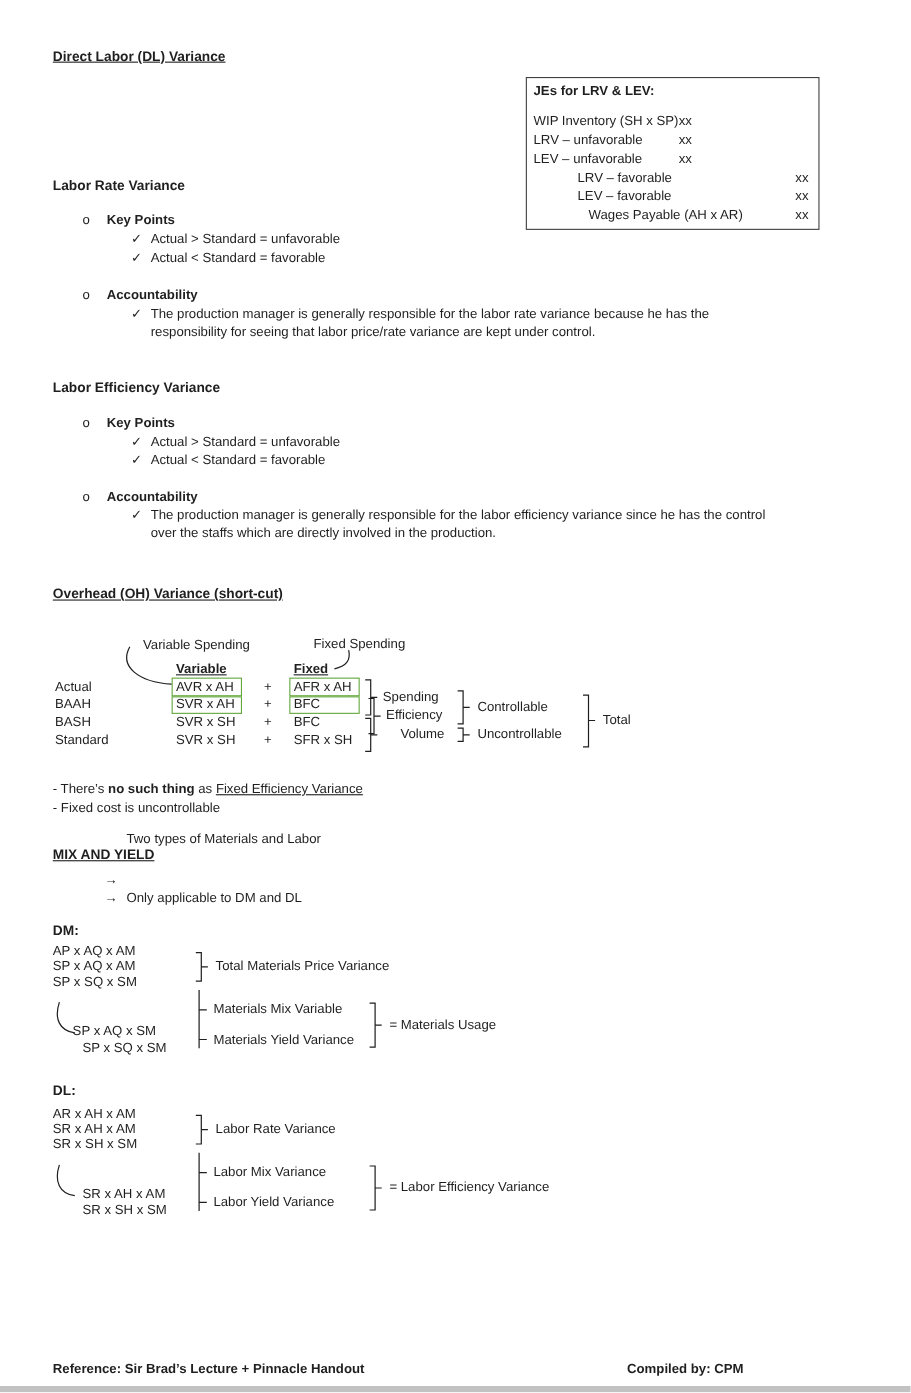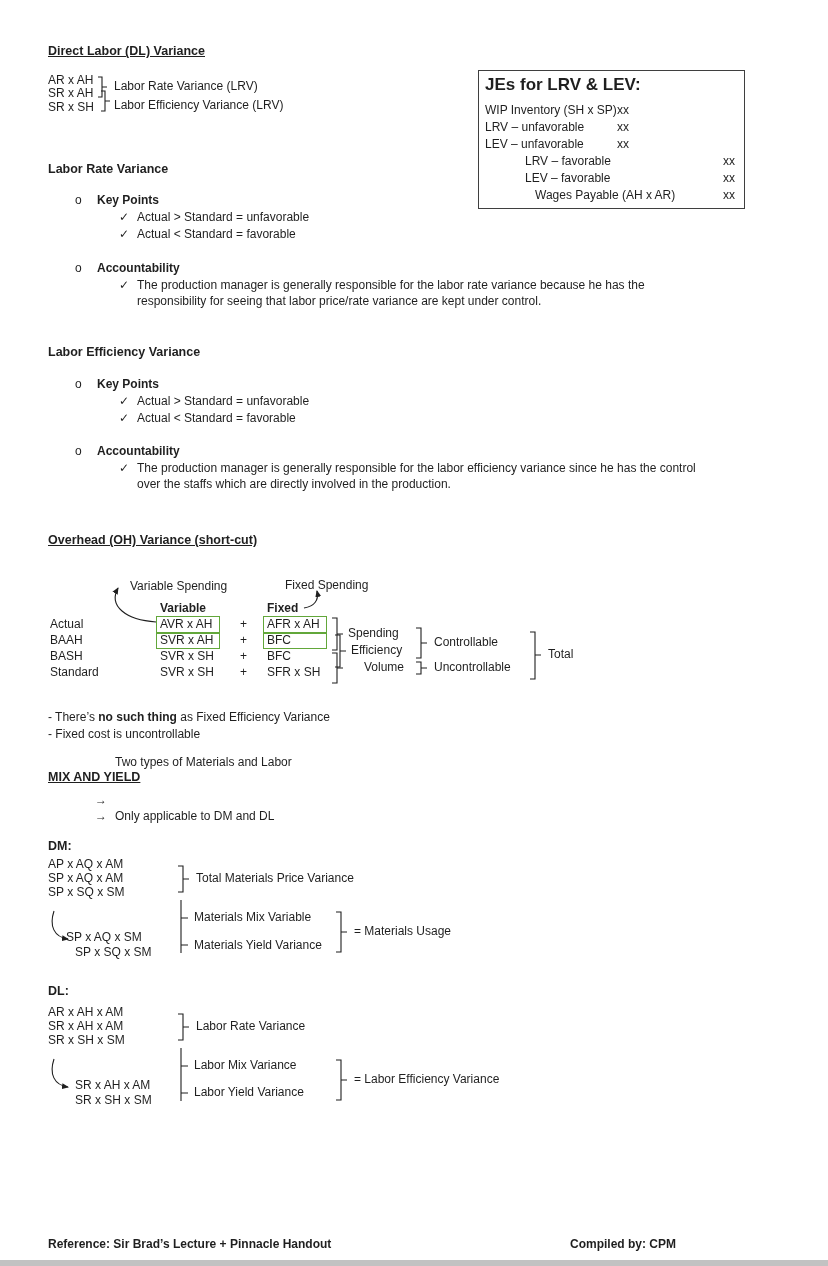--- a/index.html
+++ b/index.html
@@ -1,58 +1,42 @@
 <!DOCTYPE html>
 <html><head>
 <meta charset="utf-8">
 <style>
   *{margin:0;padding:0;box-sizing:border-box}
   html,body{background:#ffffff}
   body{font-family:"Liberation Sans","DejaVu Sans",sans-serif;color:#1f1f1f}
   .page{position:relative;width:828px;height:1266px;background:#ffffff;overflow:hidden}
   .abs{position:absolute;font-size:12px;line-height:13px;white-space:nowrap}
   .b{font-weight:bold}
-  .u{}
+  .u{text-decoration:underline}
   .h{position:absolute;font-size:12.5px;font-weight:bold;white-space:nowrap}
   .hu{position:absolute;font-size:12.5px;font-weight:bold;text-decoration:underline;white-space:nowrap}
   .blk{position:absolute}
   .blk svg{position:absolute;left:0;top:0;overflow:visible}
   svg path.ln{fill:none;stroke:#1f1f1f;stroke-width:1.1}
   .gbox{position:absolute;border:1.4px solid #62a73a}
   .je-box{position:absolute;left:478px;top:70px;width:267px;height:139px;border:1.2px solid #3f3f3f;background:#fff}
-  .je-title{position:absolute;left:6px;top:4px;font-size:17px;font-weight:bold;white-space:nowrap}
+  .je-title{position:absolute;left:6px;top:4px;font-size:12px;font-weight:bold;white-space:nowrap}
   .je-row{position:absolute;left:6px;right:6px;height:16px;font-size:12px}
   .je-a{position:absolute;top:0;white-space:nowrap}
   .je-d{position:absolute;left:132px;top:0}
   .je-c{position:absolute;left:238px;top:0}
   .edge{position:absolute;left:0;bottom:0;width:100%;height:6px;background:#c2c2c2}
 </style>
 </head>
 <body>
 
 <div class="page">
 
   <div class="hu" style="left:48px;top:44px">Direct Labor (DL) Variance</div>
 
-  <div class="blk" style="left:48px;top:74px;width:340px;height:48px">
-    <svg width="340" height="48">
-      <defs>
-        <marker id="ah" markerUnits="userSpaceOnUse" markerWidth="8" markerHeight="8" refX="6" refY="4" orient="auto">
-          <path d="M0 1 L7 4 L0 7 Z" style="fill:#1f1f1f;stroke:none"></path>
-        </marker>
-      </defs>
-      <path class="ln" d="M50 3 L54 3 L54 13 L59 13 M54 13 L54 23 L50 23"></path>
-      <path class="ln" d="M53 17 L57 17 L57 27 L62 27 M57 27 L57 37 L53 37"></path>
-    </svg>
-    <div class="abs" style="left:0;top:0">AR x AH</div>
-    <div class="abs" style="left:0;top:13px">SR x AH</div>
-    <div class="abs" style="left:0;top:27px">SR x SH</div>
-    <div class="abs" style="left:66px;top:6px">Labor Rate Variance (LRV)</div>
-    <div class="abs" style="left:66px;top:25px">Labor Efficiency Variance (LRV)</div>
-  </div>
 
   <div class="je-box">
     <div class="je-title">JEs for LRV &amp; LEV:</div>
     <div class="je-row" style="top:32px">
       <span class="je-a" style="left:0">WIP Inventory (SH x SP)</span>
       <span class="je-d">xx</span>
       <span class="je-c"></span>
     </div>
     <div class="je-row" style="top:49px">
       <span class="je-a" style="left:0">LRV – unfavorable</span>

